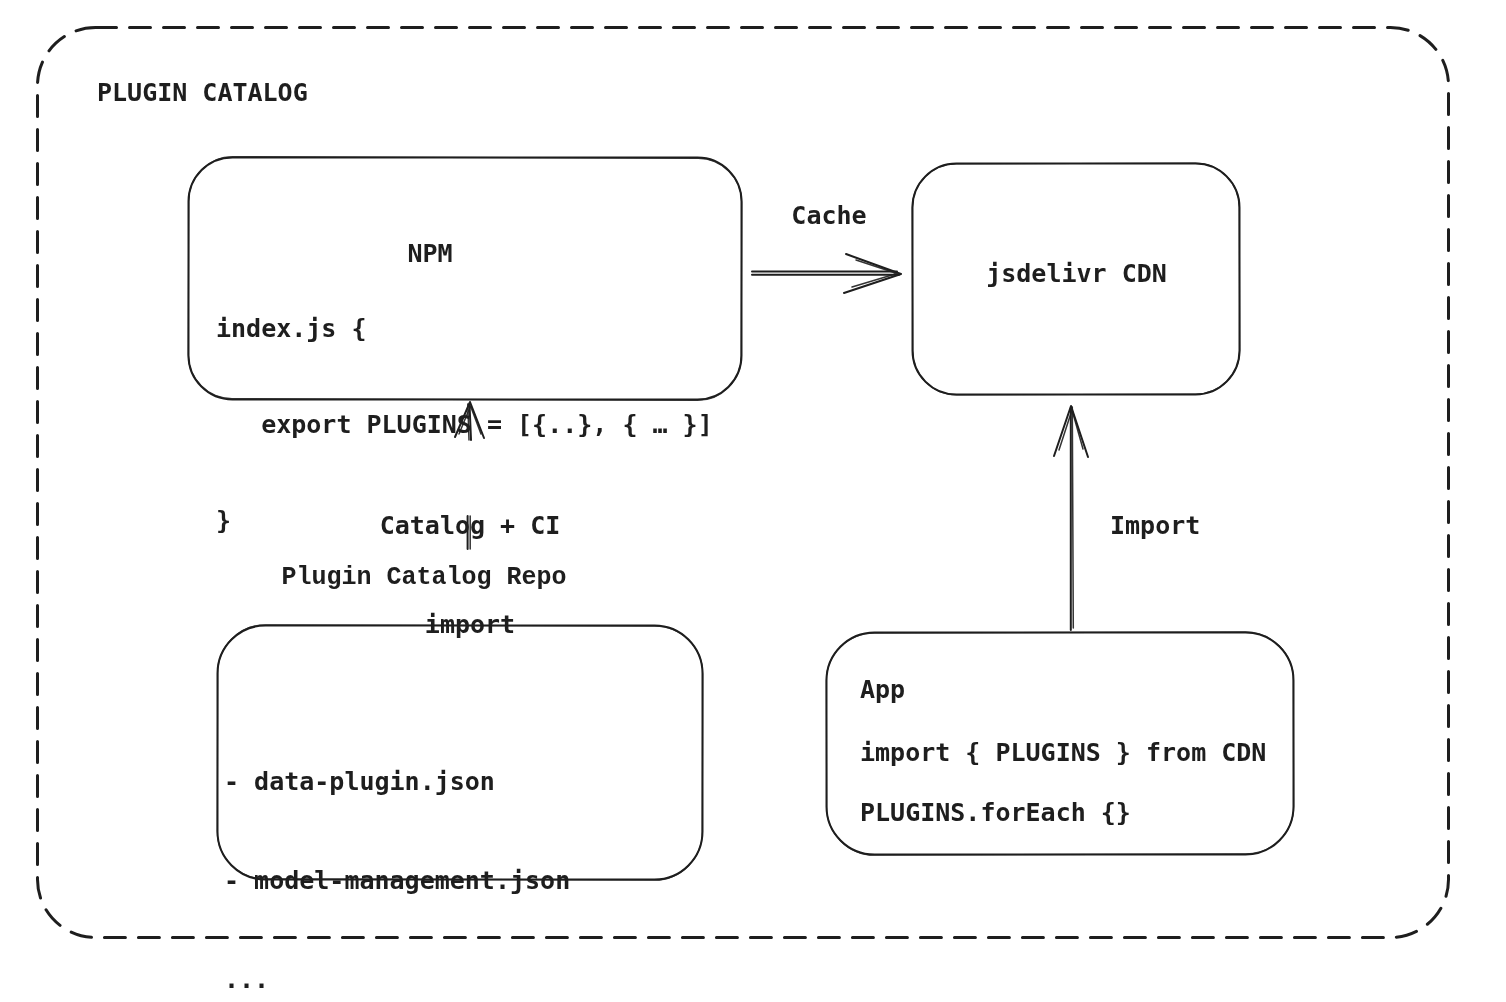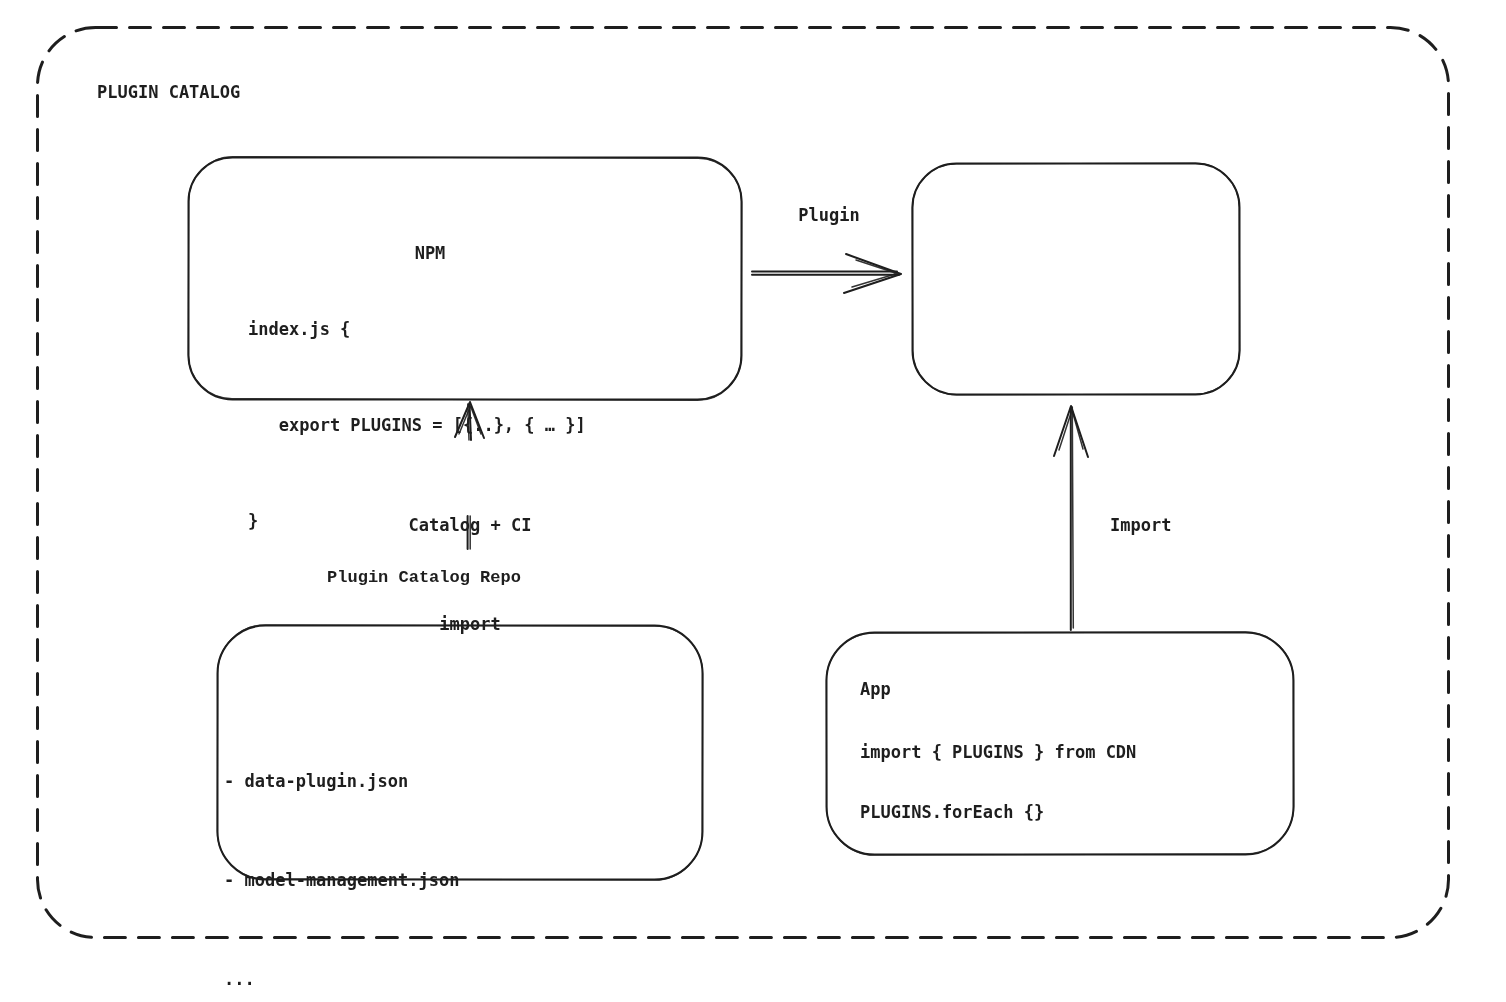--- a/index.html
+++ b/index.html
@@ -21,21 +21,21 @@
   svg.strokes * { fill:none; stroke:currentColor; stroke-linecap:round; stroke-linejoin:round; }
   .box-main   { stroke-width:2; }
   .box-sketch { stroke-width:1.2; opacity:.85; }
   .arrow-main { stroke-width:2; }
   .arrow-alt  { stroke-width:1.5; opacity:.9; }
   .outer-dash { stroke-width:3; stroke-dasharray:21 13; }
 
   .t {
     position:absolute;
     font-weight:700;
-    font-size:17px;
+    font-size:25px;
     line-height:33px;
     white-space:pre;
     color:var(--stroke);
   }
   .center { text-align:center; }
   .code   { line-height:32px; }
 </style>
 </head>
 <body>
 
@@ -88,28 +88,29 @@
 
     <g>
       <line class="arrow-main" x1="467.6" y1="516" x2="467.6" y2="549"></line>
       <line class="arrow-alt" x1="470.2" y1="516" x2="470.2" y2="549"></line>
     </g>
   </svg>
 
   <div class="t" style="left:97px; top:76px;">PLUGIN CATALOG</div>
 
   <div class="t center" style="left:280px; top:189px; width:300px;margin-top:48px;">NPM</div>
-  <div class="t code" style="left:216px; top:249px;margin-left:32px;">
+  <div class="t code" style="left:216px; top:249px;">
     <div>index.js {</div>
     <div>   export PLUGINS = [{..}, { … }]</div>
     <div>}</div>
   </div>
 
-  <div class="t center" style="left:753px; top:199px; width:152px;">Plugin</div>
+  <div class="t center" style="left:753px; top:199px; width:152px;">Cache</div>
 
+  <div class="t center" style="left:913px; top:257px; width:327px;">jsdelivr CDN</div>
 
   <div class="t center" style="left:320px; top:443px; width:300px;">
     <div>Catalog + CI</div>
     <div>import</div>
   </div>
 
   <div class="t center" style="left:274px; top:561px; width:300px;font-family:Liberation Mono, monospace;">Plugin Catalog Repo</div>
   <div class="t" style="left:224px; top:699px;">
     <div>- data-plugin.json</div>
     <div>- model-management.json</div>

